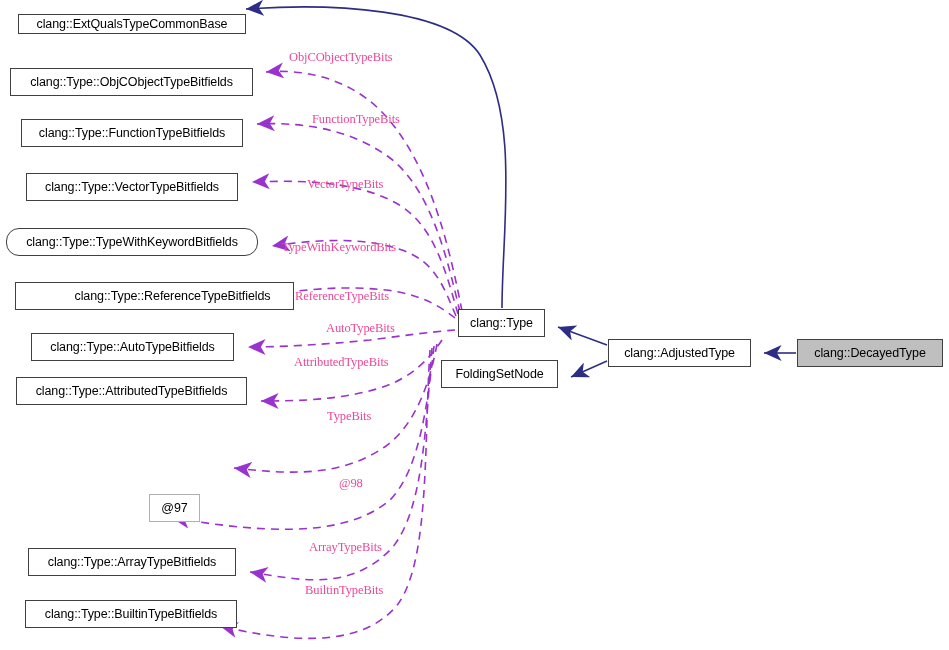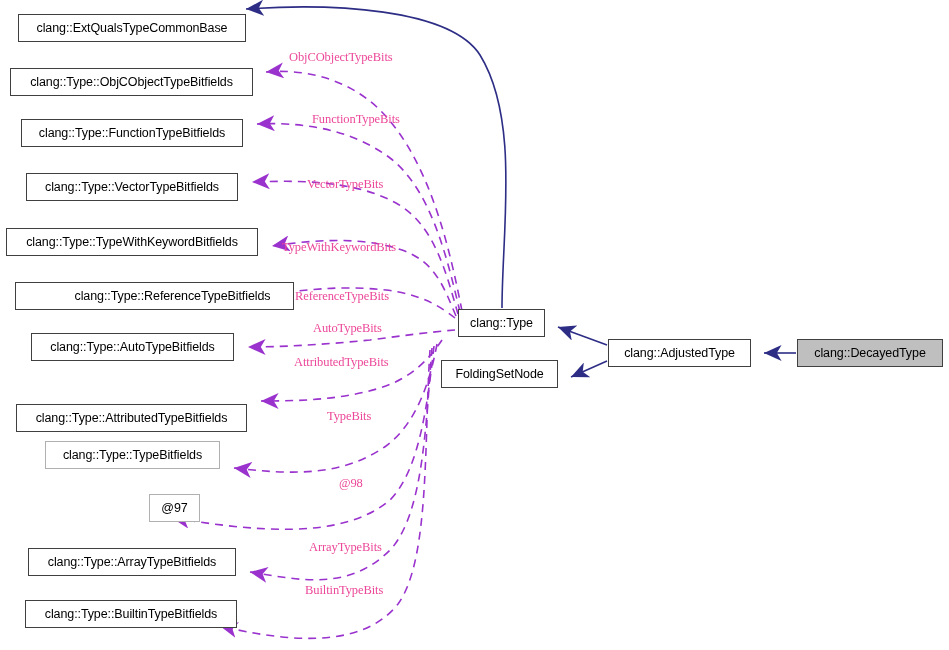--- a/index.html
+++ b/index.html
@@ -126,55 +126,52 @@
     <g>
       <path d="M 432 348 C 426 420 424 510 392 548 C 350 592 300 580 250 572" fill="none" stroke="#9a32cd" stroke-width="1.6" stroke-dasharray="8,6" marker-end="url(#arrow-purple)"></path>
     </g>
 
     <g>
       <path d="M 430 350 C 424 440 430 560 398 604 C 360 652 280 640 220 626" fill="none" stroke="#9a32cd" stroke-width="1.6" stroke-dasharray="8,6" marker-end="url(#arrow-purple)"></path>
     </g>
 
   </svg>
 
-  <div class="node" style="left:18px; top:14px; width:228px; height:28px;">
+  <div class="node" style="left:18px; top:14px; width:228px; height:20px;">
     <span>clang::ExtQualsTypeCommonBase</span>
   </div>
 
   <div class="node" style="left:21px; top:119px; width:222px; height:28px;">
     <span>clang::Type::FunctionTypeBitfields</span>
   </div>
 
   <div class="node" style="left:10px; top:68px; width:243px; height:28px;">
     <span>clang::Type::ObjCObjectTypeBitfields</span>
   </div>
 
   <div class="node" style="left:26px; top:173px; width:212px; height:28px;">
     <span>clang::Type::VectorTypeBitfields</span>
   </div>
 
-  <div class="node" style="left:6px; top:228px; width:252px; height:28px;">
+  <div class="node" style="left:6px; top:228px; width:252px; height:28px;border-radius:13px;">
     <span>clang::Type::TypeWithKeywordBitfields</span>
   </div>
 
   <div class="node" style="left:15px; top:282px; width:279px; height:28px;padding-left:36px;">
     <span>clang::Type::ReferenceTypeBitfields</span>
   </div>
 
   <div class="node" style="left:31px; top:333px; width:203px; height:28px;">
     <span>clang::Type::AutoTypeBitfields</span>
   </div>
 
-  <div class="node" style="left:16px; top:404px; width:231px; height:28px;">
+  <div class="node" style="left:16px; top:377px; width:231px; height:28px;">
     <span>clang::Type::AttributedTypeBitfields</span>
   </div>
 
-  <div class="node dim" style="left:45px; top:441px; width:175px; height:28px;">
-    <span>clang::Type::TypeBitfields</span>
-  </div>
 
   <div class="node dim" style="left:107px; top:494px; width:51px; height:28px;margin-left:42px;">
     <span>@97</span>
   </div>
 
   <div class="node" style="left:28px; top:548px; width:208px; height:28px;">
     <span>clang::Type::ArrayTypeBitfields</span>
   </div>
 
   <div class="node" style="left:25px; top:600px; width:212px; height:28px;">
@@ -200,21 +197,21 @@
   <div class="edge-label" style="left:289px; top:51px;">ObjCObjectTypeBits</div>
 
   <div class="edge-label" style="left:312px; top:113px;">FunctionTypeBits</div>
 
   <div class="edge-label" style="left:307px; top:178px;">VectorTypeBits</div>
 
   <div class="edge-label" style="left:282px; top:241px;">TypeWithKeywordBits</div>
 
   <div class="edge-label" style="left:295px; top:290px;">ReferenceTypeBits</div>
 
-  <div class="edge-label" style="left:313px; top:322px;">AutoTypeBits</div>
+  <div class="edge-label" style="left:326px; top:322px;">AutoTypeBits</div>
 
   <div class="edge-label" style="left:294px; top:356px;">AttributedTypeBits</div>
 
   <div class="edge-label" style="left:327px; top:410px;">TypeBits</div>
 
   <div class="edge-label" style="left:339px; top:477px;">@98</div>
 
   <div class="edge-label" style="left:309px; top:541px;">ArrayTypeBits</div>
 
   <div class="edge-label" style="left:305px; top:584px;">BuiltinTypeBits</div>

